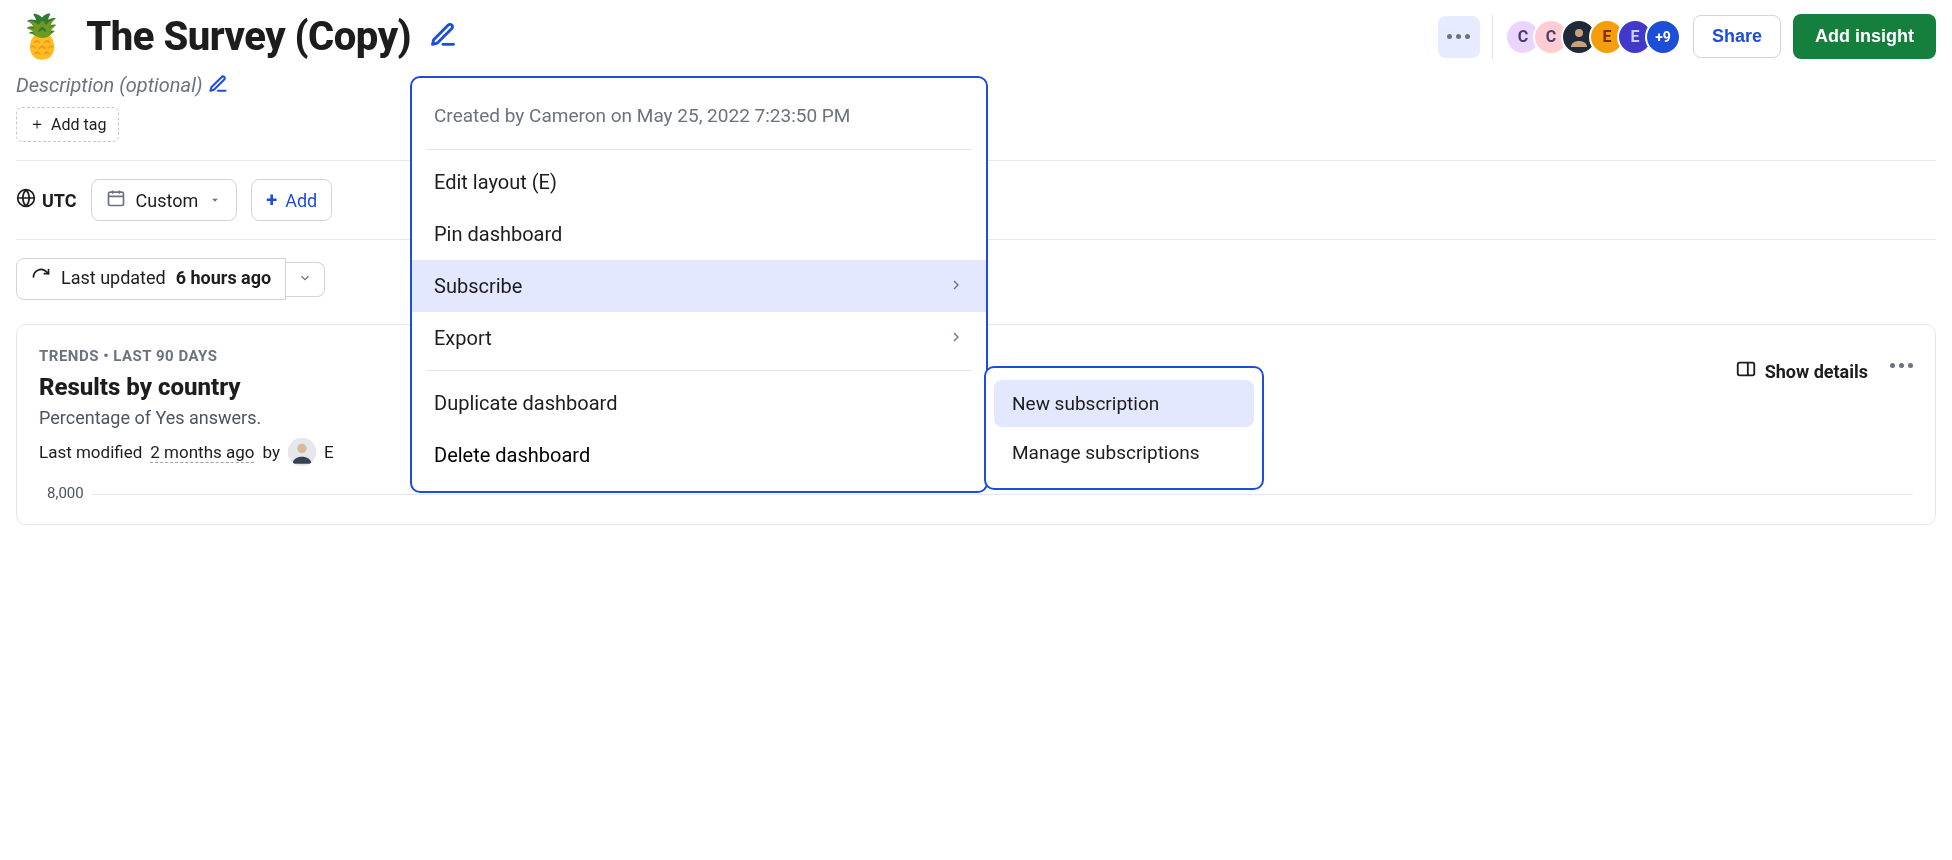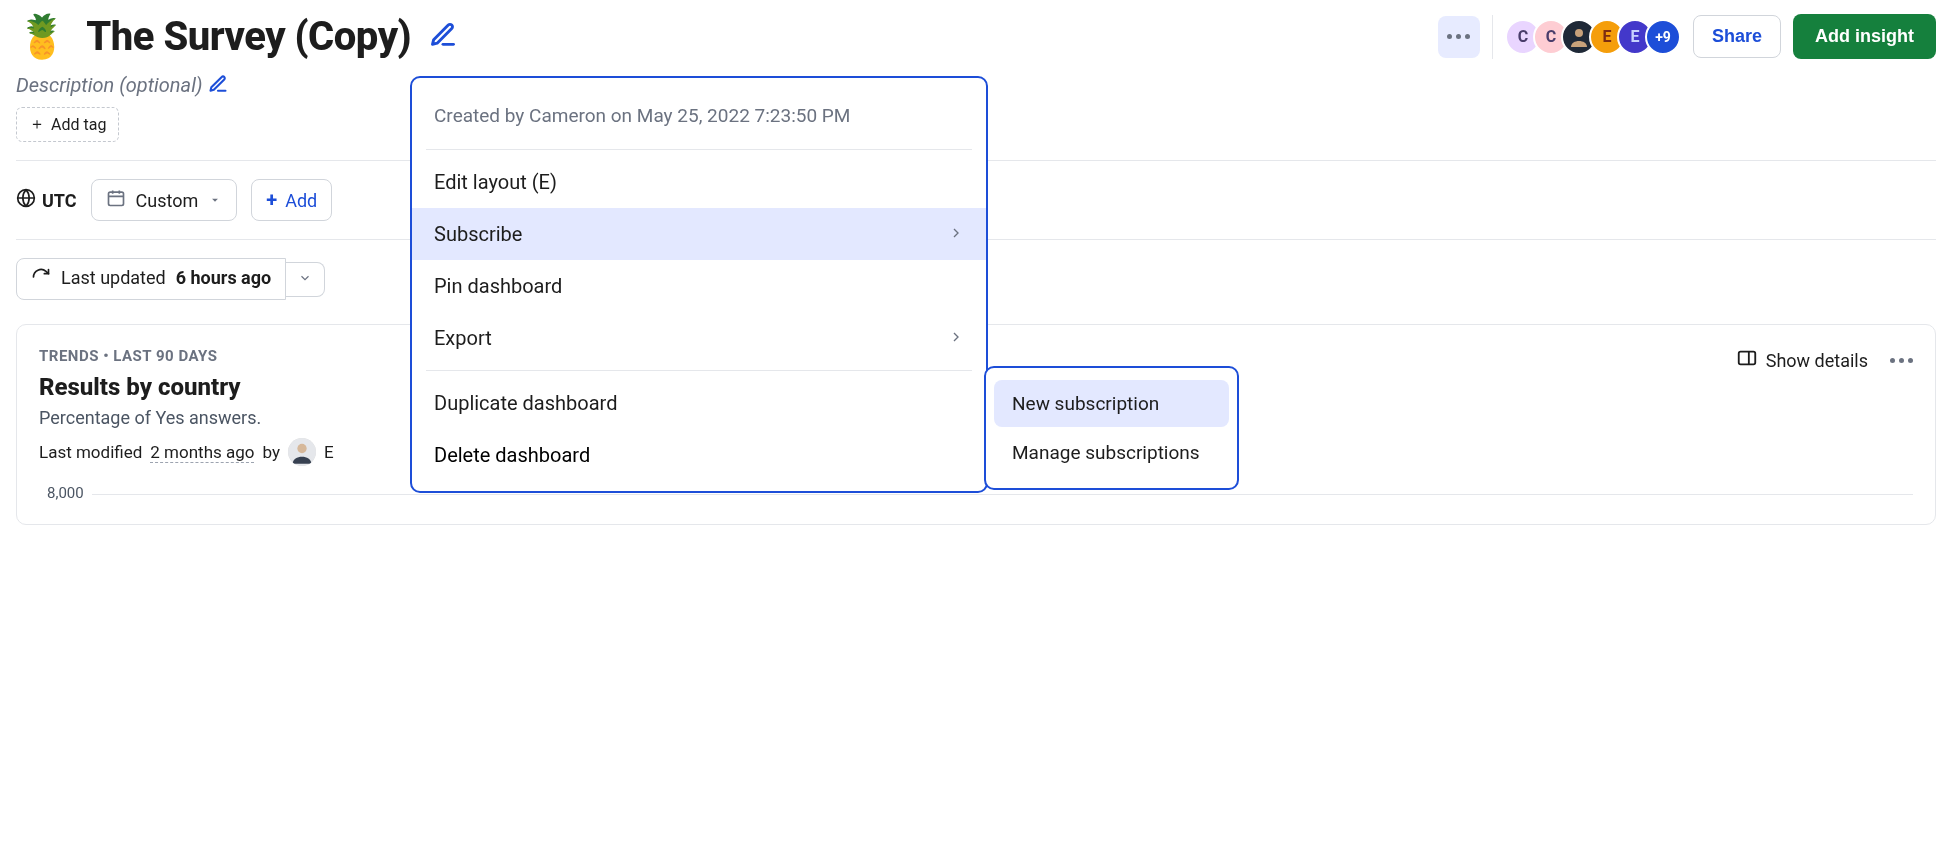--- a/index.html
+++ b/index.html
@@ -92,33 +92,33 @@
 }
 .card-head { display:flex; justify-content:space-between; align-items:flex-start; }
 .crumb { font-size:15px; font-weight:700; color:#6b7280; letter-spacing:0.5px; margin-bottom:8px; }
 .card-title { font-size:24px; font-weight:800; margin-bottom:6px; }
 .card-sub { font-size:18px; color:#4b5563; margin-bottom:10px; }
 .card-mod { font-size:17px; color:#1d1d1d; display:flex; align-items:center; gap:8px; margin-bottom:18px;}
 .card-mod .dotted { border-bottom:1px dashed #9ca3af; }
 .mini-avatar { width:28px; height:28px; border-radius:50%; background:#ddd; display:inline-block; overflow:hidden; }
 .mini-avatar svg{width:100%;height:100%;}
 .card-actions { display:flex; align-items:center; gap:22px; }
-.show-details { display:flex; align-items:center; gap:8px; font-size:18px; font-weight:400; cursor:pointer; }
+.show-details { display:flex; align-items:center; gap:8px; font-size:18px; font-weight:700; cursor:pointer;margin-top:11px; }
 .show-details svg { width:22px; height:22px; }
 .card-more { cursor:pointer; }
 .axis { font-size:15px; color:#4b5563; padding-left:8px; }
 
 
 .menu {
   position:absolute; background:#fff; border:2px solid #1d4ed8;
   border-radius:10px; padding:10px 0;
   box-shadow:none;
 }
 .menu-main { top:76px; left:410px; width:578px; }
-.menu-sub  { top:366px; left:984px; width:255px; }
+.menu-sub  { top:366px; left:984px; width:280px; }
 .menu-created {
   padding:16px 22px; color:#6b7280; font-size:19px;
 }
 .menu-hr { height:1px; background:#e5e7eb; margin:6px 14px; }
 .menu-item {
   padding:14px 22px; font-size:20px; cursor:pointer;
   display:flex; justify-content:space-between; align-items:flex-start;
 }
 .menu-item.hover { background:#e3e8ff; }
 .menu-item.danger { color:#000000; }
@@ -280,30 +280,30 @@
     <div style="flex:1; border-top:1px solid #e5e7eb; margin-top:10px;"></div>
   </div>
 </div>
 
 <div class="menu menu-main">
   <div class="menu-created">Created by Cameron on May 25, 2022 7:23:50 PM</div>
   <div class="menu-hr"></div>
   <div class="menu-item">
       <span>Edit layout (E)</span>
     </div>
+  <div class="menu-item">
+      <span>Pin dashboard</span>
+    </div>
   <div class="menu-item hover">
     <span>Subscribe</span>
     <span class="chev"><svg viewBox="0 0 24 24" fill="none" stroke="currentColor" stroke-width="2">
           <path d="M9 6l6 6-6 6"></path>
         </svg></span>
   </div>
   <div class="menu-item">
-      <span>Pin dashboard</span>
-    </div>
-  <div class="menu-item">
     <span>Export</span>
     <span class="chev"><svg viewBox="0 0 24 24" fill="none" stroke="currentColor" stroke-width="2">
           <path d="M9 6l6 6-6 6"></path>
         </svg></span>
   </div>
   <div class="menu-hr"></div>
   <div class="menu-item">
       <span>Duplicate dashboard</span>
     </div>
   <div class="menu-item danger">

